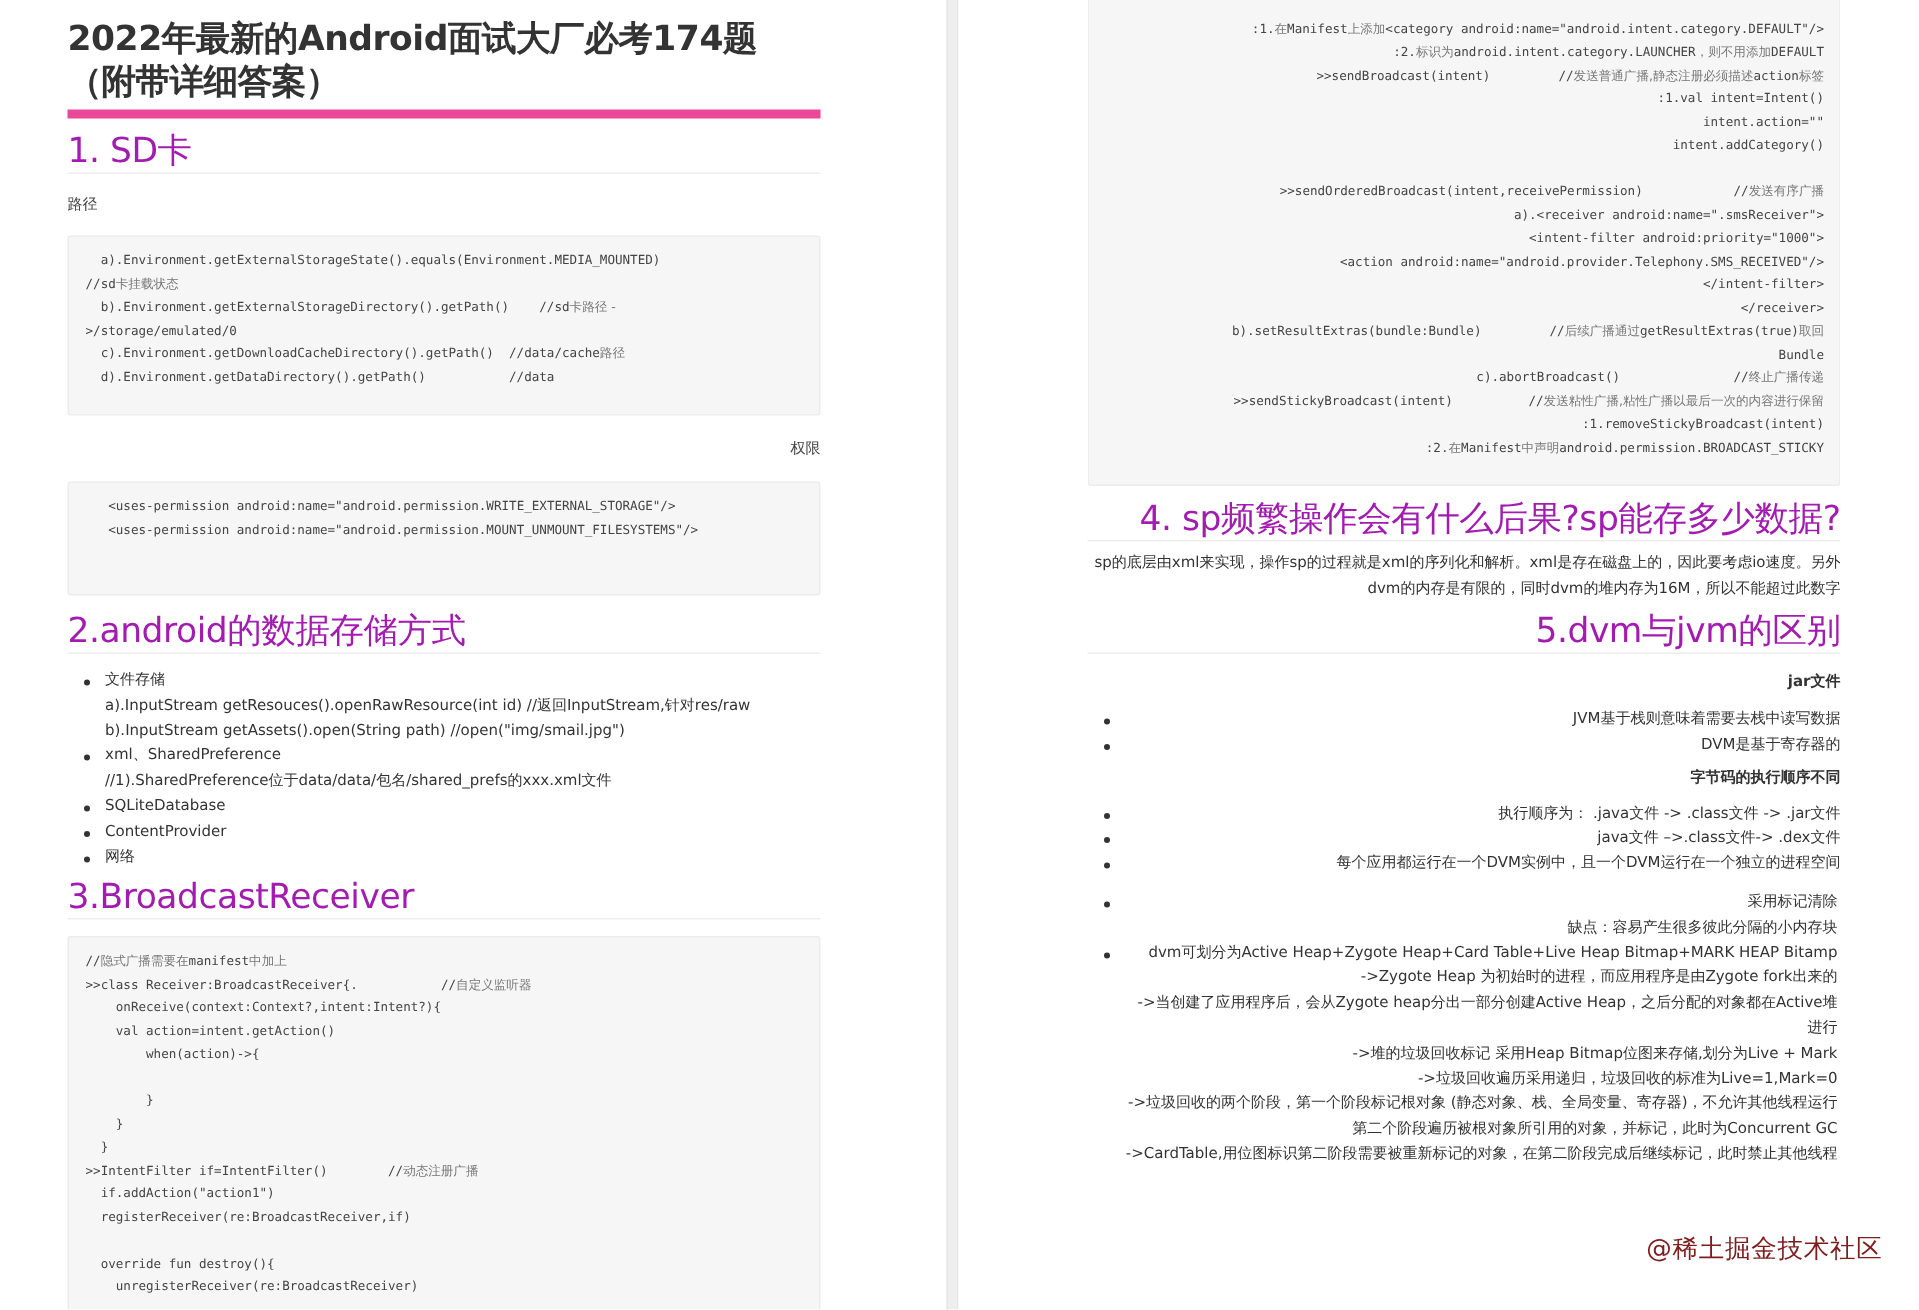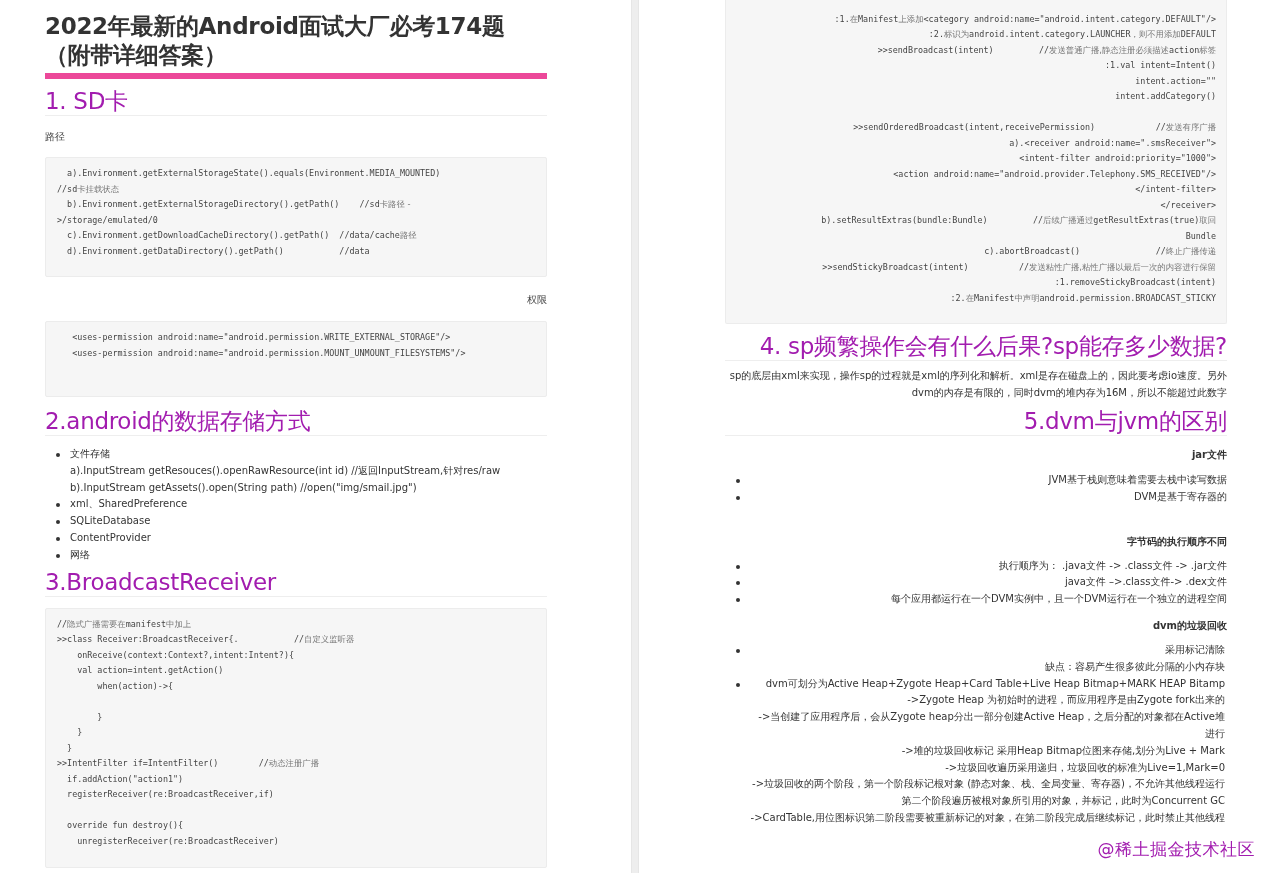--- a/index.html
+++ b/index.html
@@ -23,21 +23,21 @@
     pre.code { background: #f6f6f6; border: 1px solid #ececec; border-radius: 2px; font-family: "DejaVu Sans Mono", "Liberation Mono", monospace; font-size: 8.4px; line-height: 15.5px; color: #444; white-space: pre-wrap; word-break: break-all; padding: 8px 10px 10px 11px; }
     pre.code .cm { color: #777; font-family: "DejaVu Sans", sans-serif; font-size: 8.4px; }
 
     ul.bullets { list-style: none; font-size: 10px; line-height: 16.8px; color: #333; }
     ul.bullets li { position: relative; padding-left: 25px; }
     ul.bullets li::before { content: ""; position: absolute; left: 11px; top: 7px; width: 4px; height: 4px; border-radius: 50%; background: #333; }
     ul.bullets .sub { display: block; }
 
     p.body { font-size: 10px; line-height: 17px; color: #333; }
 
-    .watermark { position: absolute; right: 24px; bottom: 12px; font-size: 17px; color: #a21caf; letter-spacing: 0.5px; }
+    .watermark { position: absolute; right: 24px; bottom: 29px; font-size: 17px; color: #7f1d1d; letter-spacing: 0.5px; }
   </style>
 </head>
 <body>
 
 <div class="page page-left">
   <div class="content">
     <h1 class="doc-title">2022年最新的Android面试大厂必考174题（附带详细答案）</h1>
 
     <h2 style="margin-top:10px;">1. SD卡</h2>
     <div class="small-label" style="margin-top:14px;">路径</div>
@@ -54,20 +54,21 @@
 
     <h2 style="margin-top:12px;">2.android的数据存储方式</h2>
     <ul class="bullets" style="margin-top:10px;">
       <li>
         <span>文件存储</span>
         <span class="sub">a).InputStream getResouces().openRawResource(int id) //返回InputStream,针对res/raw</span>
         <span class="sub">b).InputStream getAssets().open(String path) //open("img/smail.jpg")</span>
       </li>
       <li>
         <span>xml、SharedPreference</span>
+        <span class="sub">//1).SharedPreference位于data/data/包名/shared_prefs的xxx.xml文件</span>
       </li>
       <li><span>SQLiteDatabase</span></li>
       <li><span>ContentProvider</span></li>
       <li><span>网络</span></li>
     </ul>
 
     <h2 style="margin-top:6px;">3.BroadcastReceiver</h2>
     <pre class="code" style="margin-top:11px; height:260px;"><span><span>//</span><span class="cm">隐式广播需要在</span><span>manifest</span><span class="cm">中加上</span></span>
 <span><span>&gt;&gt;class Receiver:BroadcastReceiver{.           //</span><span class="cm">自定义监听器</span></span>
 <span>    onReceive(context:Context?,intent:Intent?){</span>
@@ -115,28 +116,27 @@
     <p class="body" style="margin-top:6px;">sp的底层由xml来实现，操作sp的过程就是xml的序列化和解析。xml是存在磁盘上的，因此要考虑io速度。另外dvm的内存是有限的，同时dvm的堆内存为16M，所以不能超过此数字</p>
 
     <h2 style="margin-top:8px;">5.dvm与jvm的区别</h2>
 
     <h4 style="margin-top:12px;">jar文件</h4>
     <ul class="bullets" style="margin-top:10px;">
       <li>JVM基于栈则意味着需要去栈中读写数据</li>
       <li>DVM是基于寄存器的</li>
     </ul>
 
-    <h4 style="margin-top:29px;">字节码的执行顺序不同</h4>
+    <h4 style="margin-top:6px;">字节码的执行顺序不同</h4>
     <ul class="bullets" style="margin-top:9px;">
       <li>执行顺序为： .java文件 -&gt; .class文件 -&gt; .jar文件</li>
       <li>java文件 –&gt;.class文件-&gt; .dex文件</li>
       <li>每个应用都运行在一个DVM实例中，且一个DVM运行在一个独立的进程空间</li>
     </ul>
 
-    <h4 style="margin-top:11px;">dvm的垃圾回收</h4>
     <ul class="bullets" style="margin-top:9px; width:500px;">
       <li>
         <span>采用标记清除</span>
         <span class="sub">缺点：容易产生很多彼此分隔的小内存块</span>
       </li>
       <li>
         <span>dvm可划分为Active Heap+Zygote Heap+Card Table+Live Heap Bitmap+MARK HEAP Bitamp</span>
         <span class="sub">-&gt;Zygote Heap 为初始时的进程，而应用程序是由Zygote fork出来的</span>
         <span class="sub">-&gt;当创建了应用程序后，会从Zygote heap分出一部分创建Active Heap，之后分配的对象都在Active堆进行</span>
         <span class="sub">-&gt;堆的垃圾回收标记 采用Heap Bitmap位图来存储,划分为Live + Mark</span>

